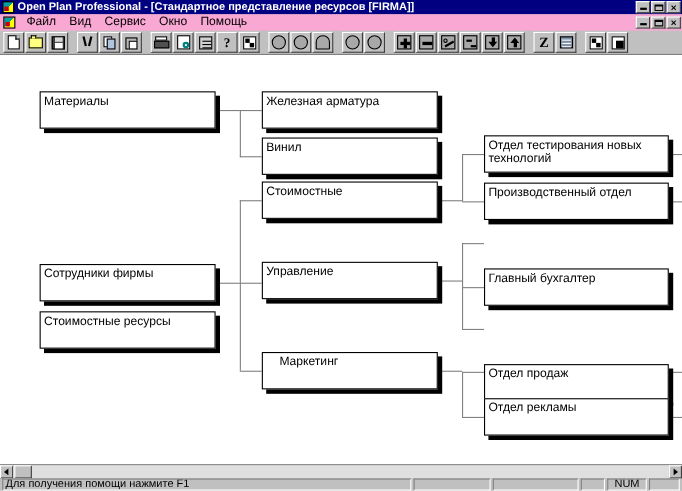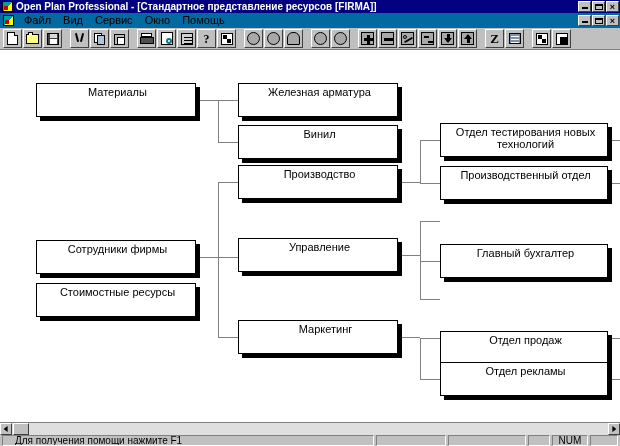--- a/index.html
+++ b/index.html
@@ -33,21 +33,21 @@
     box-sizing:border-box;position:relative;margin-left:1px;
     font-size:8px;line-height:9px;text-align:center;color:#000;overflow:hidden;
   }
   .tbbtn.min:after{content:"";position:absolute;left:3px;bottom:2px;width:6px;height:2px;background:#000;}
   .tbbtn.max:after{content:"";position:absolute;left:2px;top:2px;width:8px;height:6px;border:1px solid #000;border-top-width:2px;box-sizing:border-box;}
   .tbbtn.cls{font-family:"Liberation Sans",sans-serif;font-weight:bold;font-size:9px;line-height:10px;}
 
   
   .menubar{
     position:absolute;left:0;top:13px;width:620px;height:15px;
-    background:#0369a1;display:flex;align-items:center;
+    background:#f9a8d4;display:flex;align-items:center;
   }
   .menubar .mdi-icon{
     width:11px;height:11px;margin-left:3px;margin-right:4px;
     background:linear-gradient(135deg,#00a0a0 0 50%,#ffff00 50% 100%);
     border:1px solid #000;box-sizing:border-box;position:relative;
   }
   .menubar .mdi-icon:after{content:"";position:absolute;left:1px;top:4px;width:4px;height:4px;background:#c00;}
   .menu-item{font-size:11px;padding:0 6px;line-height:15px;white-space:nowrap;cursor:default;}
   .mdi-btns{position:absolute;right:1px;top:2px;display:flex;}
 
@@ -115,21 +115,21 @@
   .g-grid:before{content:"";position:absolute;left:1px;top:2px;right:1px;height:1px;background:#fff;box-shadow:0 3px 0 #fff,0 6px 0 #fff;}
   .g-net{width:12px;height:12px;background:#fff;border:1px solid #000;box-sizing:border-box;position:relative;}
   .g-net:before{content:"";position:absolute;left:1px;top:1px;width:4px;height:4px;background:#000;}
   .g-net:after{content:"";position:absolute;right:1px;bottom:1px;width:4px;height:4px;background:#000;}
   .g-corner{width:12px;height:12px;background:#fff;border:1px solid #000;box-sizing:border-box;position:relative;}
   .g-corner:after{content:"";position:absolute;right:0;bottom:0;width:7px;height:7px;background:#000;}
 
   
   .canvas{
     position:absolute;left:0;top:50px;width:620px;height:372px;
-    background:#ffffff;overflow:hidden;text-align:center;
+    background:#ffffff;overflow:hidden;
   }
   .node{
     position:absolute;background:#ffffff;border:1px solid #000;
     box-sizing:border-box;box-shadow:4px 4px 0 0 #000;
   }
   .node .lbl{
     display:block;padding:2px 0 0 3px;font-size:11px;line-height:12px;
     color:#000;white-space:pre-line;
   }
   .conn{position:absolute;background:#808080;}
@@ -162,21 +162,21 @@
   .statusbar{
     position:absolute;left:0;top:435px;width:620px;height:11px;
     background:#c0c0c0;display:flex;align-items:center;gap:2px;
     padding:0 2px;box-sizing:border-box;
   }
   .sp{
     height:11px;background:#c0c0c0;
     border-top:1px solid #808080;border-left:1px solid #808080;
     border-right:1px solid #ffffff;border-bottom:1px solid #ffffff;
     box-sizing:border-box;font-size:10px;line-height:9px;
-    padding-left:12px;white-space:nowrap;overflow:hidden;
+    padding-left:2px;white-space:nowrap;overflow:hidden;
   }
   .sp.msg{flex:1 1 auto;}
   .sp.w1{width:70px;} .sp.w2{width:78px;} .sp.w3{width:22px;}
   .sp.num{width:36px;text-align:center;padding-left:0;}
   .sp.w4{width:28px;}
 </style>
 </head>
 <body>
 
 <div id="app">
@@ -387,21 +387,21 @@
       <div class="node" style="left: 36px; top: 233px; width: 160px; height: 34px;">
         <span class="lbl">Стоимостные ресурсы</span>
       </div>
       <div class="node" style="left: 238px; top: 33px; width: 160px; height: 34px;">
         <span class="lbl">Железная арматура</span>
       </div>
       <div class="node" style="left: 238px; top: 75px; width: 160px; height: 34px;">
         <span class="lbl">Винил</span>
       </div>
       <div class="node" style="left: 238px; top: 115px; width: 160px; height: 34px;">
-        <span class="lbl">Производство</span>
+        <span class="lbl">Стоимостные</span>
       </div>
       <div class="node" style="left: 238px; top: 188px; width: 160px; height: 34px;">
         <span class="lbl">Управление</span>
       </div>
       <div class="node" style="left: 238px; top: 270px; width: 160px; height: 34px; padding-left: 12px;">
         <span class="lbl">Маркетинг</span>
       </div>
       <div class="node" style="left: 440px; top: 73px; width: 168px; height: 34px;">
         <span class="lbl">Отдел тестирования новых
 технологий</span>

